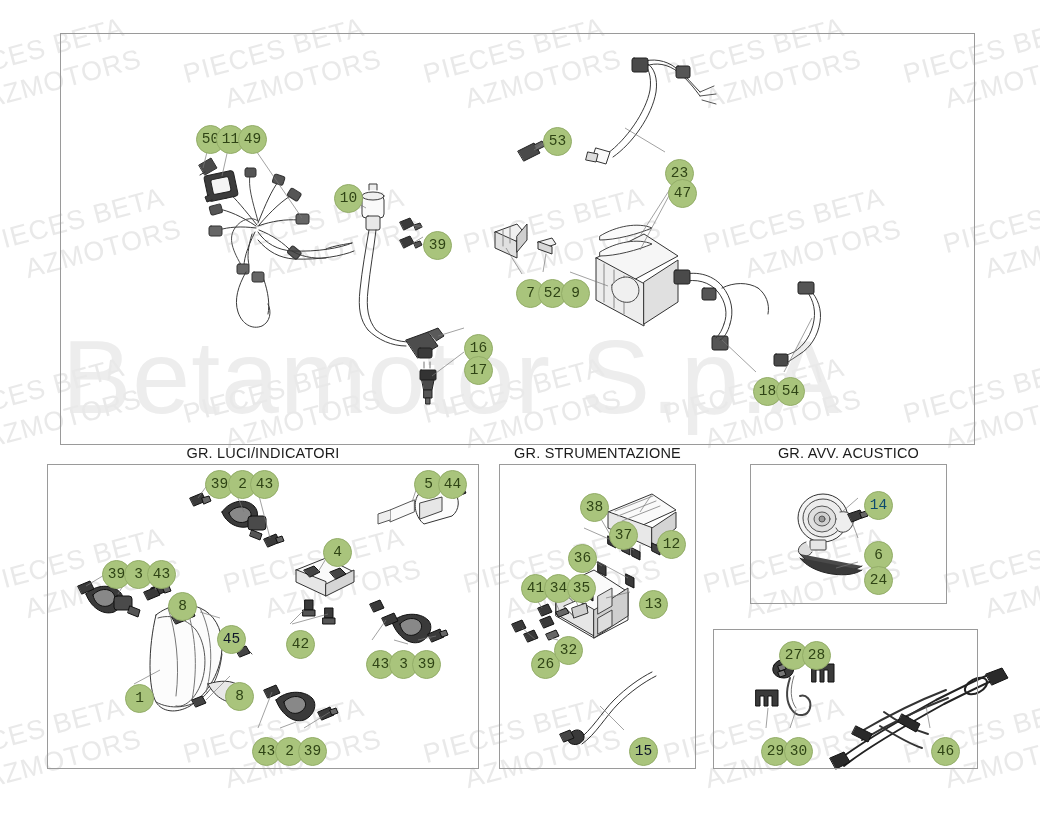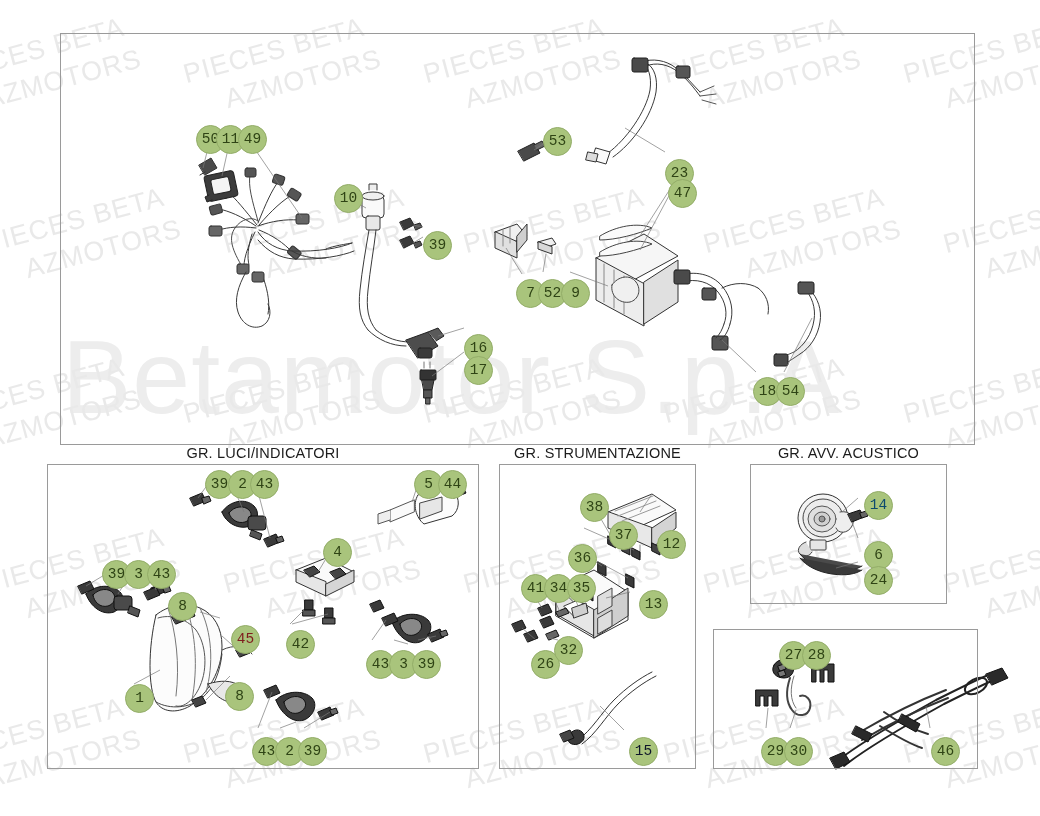--- a/index.html
+++ b/index.html
@@ -569,21 +569,21 @@
       <div class="badge" style="left: 205px; top: 470px; background: rgb(169, 196, 124); color: rgb(47, 68, 21);">39</div>
       <div class="badge" style="left: 228px; top: 470px; background: rgb(169, 196, 124); color: rgb(47, 68, 21);">2</div>
       <div class="badge" style="left: 250px; top: 470px; background: rgb(169, 196, 124); color: rgb(47, 68, 21);">43</div>
       <div class="badge" style="left: 414px; top: 470px; background: rgb(169, 196, 124); color: rgb(47, 68, 21);">5</div>
       <div class="badge" style="left: 438px; top: 470px; background: rgb(169, 196, 124); color: rgb(47, 68, 21);">44</div>
       <div class="badge" style="left: 323px; top: 538px; background: rgb(169, 196, 124); color: rgb(47, 68, 21);">4</div>
       <div class="badge" style="left: 102px; top: 560px; background: rgb(169, 196, 124); color: rgb(47, 68, 21);">39</div>
       <div class="badge" style="left: 124px; top: 560px; background: rgb(169, 196, 124); color: rgb(47, 68, 21);">3</div>
       <div class="badge" style="left: 147px; top: 560px; background: rgb(169, 196, 124); color: rgb(47, 68, 21);">43</div>
       <div class="badge" style="left: 168px; top: 592px; background: rgb(169, 196, 124); color: rgb(47, 68, 21);">8</div>
-      <div class="badge" style="left: 231px; top: 625px; background: rgb(169, 196, 124); color: #7f1d1d;">45</div>
+      <div class="badge" style="left: 217px; top: 625px; background: rgb(169, 196, 124); color: #0f172a;">45</div>
       <div class="badge" style="left: 286px; top: 630px; background: rgb(169, 196, 124); color: rgb(47, 68, 21);">42</div>
       <div class="badge" style="left: 225px; top: 682px; background: rgb(169, 196, 124); color: rgb(47, 68, 21);">8</div>
       <div class="badge" style="left: 125px; top: 684px; background: rgb(169, 196, 124); color: rgb(47, 68, 21);">1</div>
       <div class="badge" style="left: 366px; top: 650px; background: rgb(169, 196, 124); color: rgb(47, 68, 21);">43</div>
       <div class="badge" style="left: 389px; top: 650px; background: rgb(169, 196, 124); color: rgb(47, 68, 21);">3</div>
       <div class="badge" style="left: 412px; top: 650px; background: rgb(169, 196, 124); color: rgb(47, 68, 21);">39</div>
       <div class="badge" style="left: 252px; top: 737px; background: rgb(169, 196, 124); color: rgb(47, 68, 21);">43</div>
       <div class="badge" style="left: 275px; top: 737px; background: rgb(169, 196, 124); color: rgb(47, 68, 21);">2</div>
       <div class="badge" style="left: 298px; top: 737px; background: rgb(169, 196, 124); color: rgb(47, 68, 21);">39</div>
       <div class="badge" style="left: 580px; top: 493px; background: rgb(169, 196, 124); color: rgb(47, 68, 21);">38</div>

